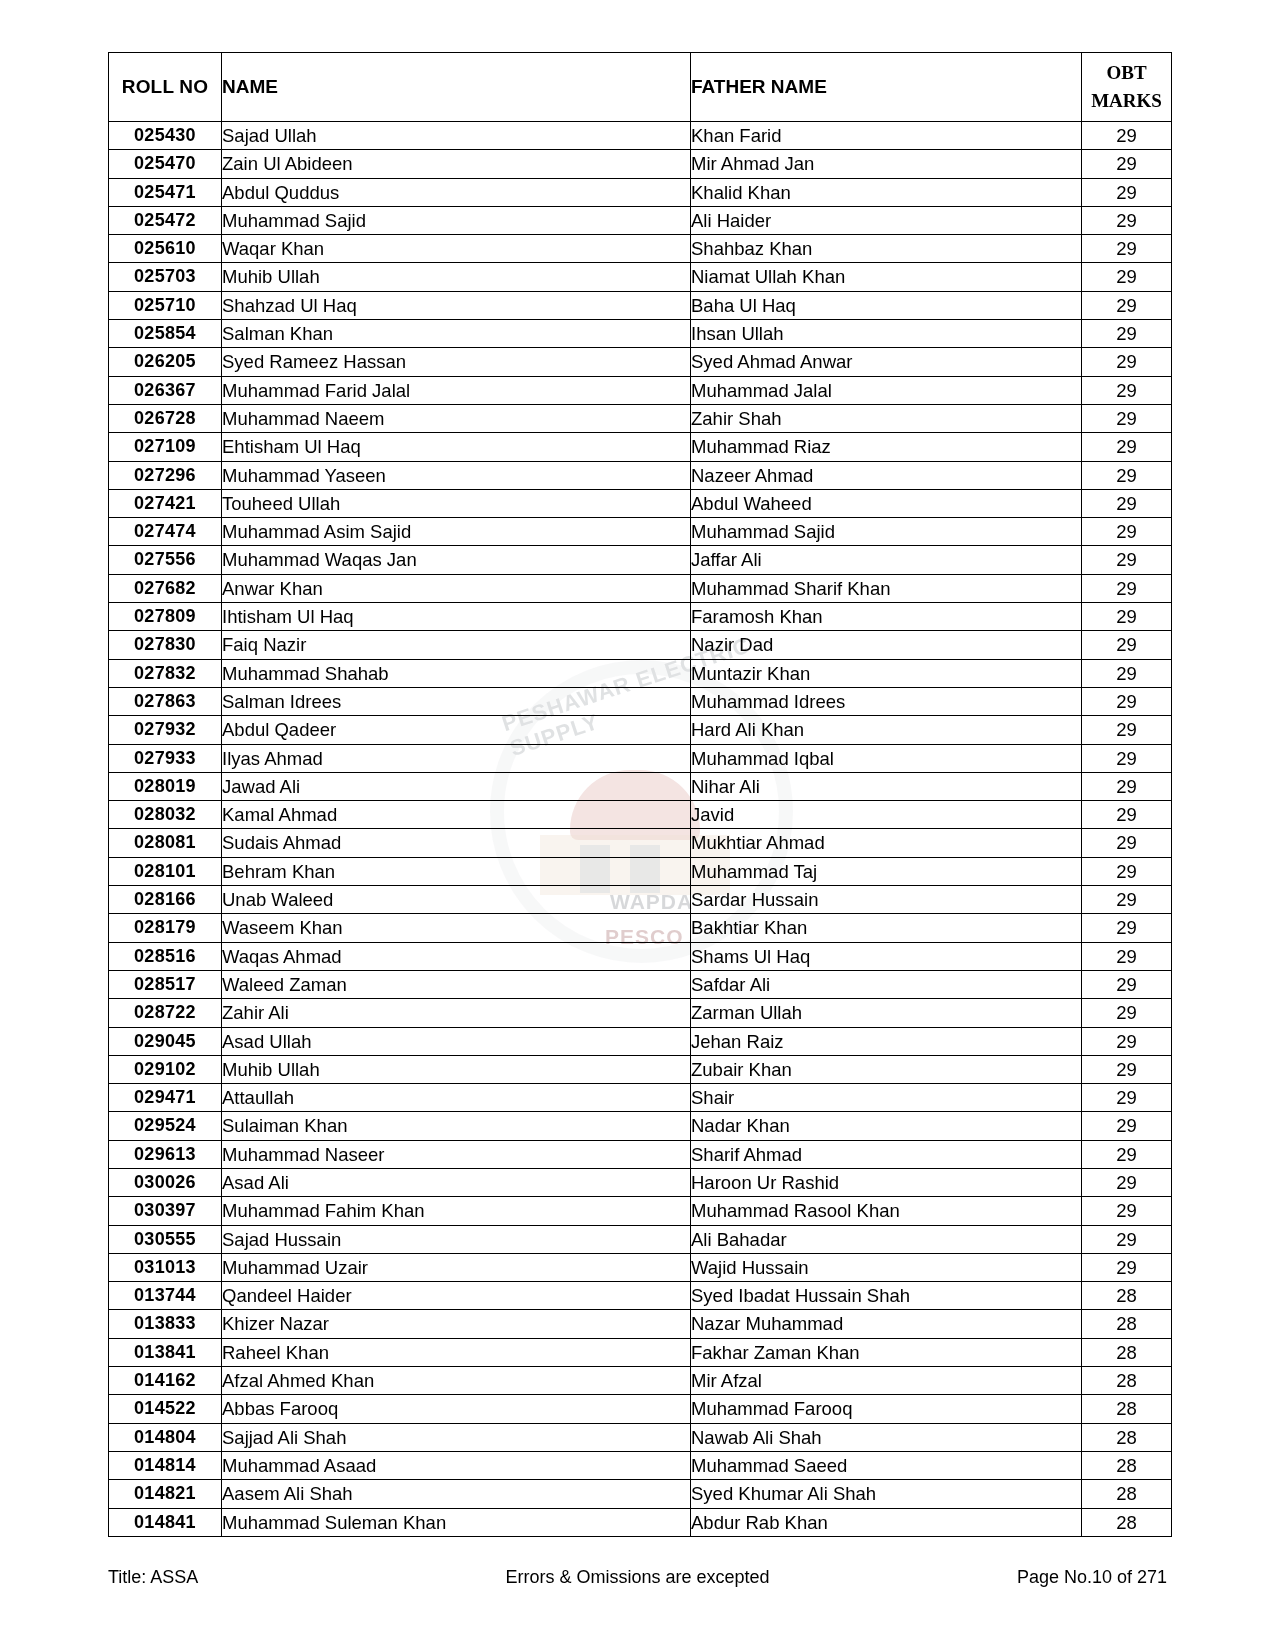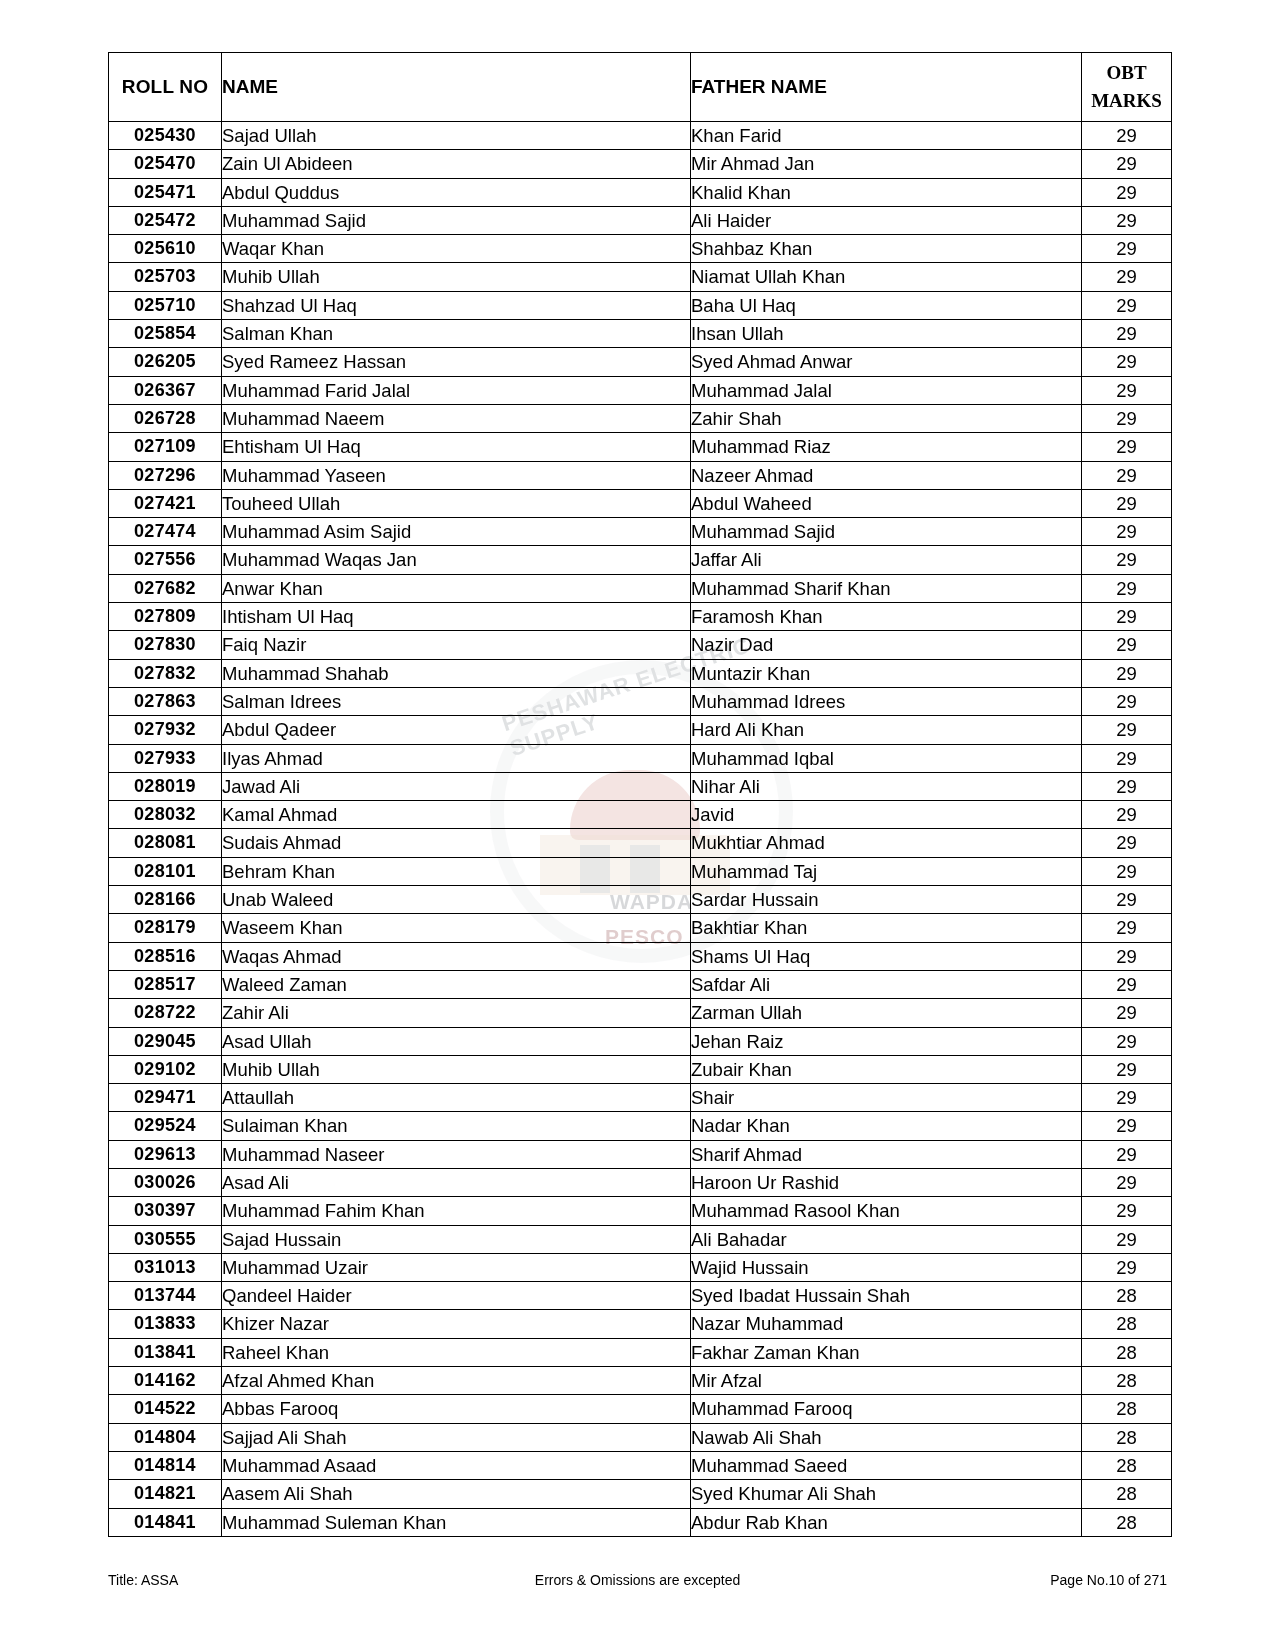--- a/index.html
+++ b/index.html
@@ -172,21 +172,21 @@
   }
   
   .footer {
     position: absolute;
     left: 108px;
     right: 108px;
     bottom: 62px;
     display: flex;
     justify-content: space-between;
     align-items: baseline;
-    font-size: 14px;
+    font-size: 18px;
     z-index: 1;
   }
   .footer .f-left { width: 260px; text-align: left; }
   .footer .f-center { flex: 1; text-align: center; }
   .footer .f-right { width: 260px; text-align: right; }
 </style>
 </head>
 <body>
 
 <div class="page">

